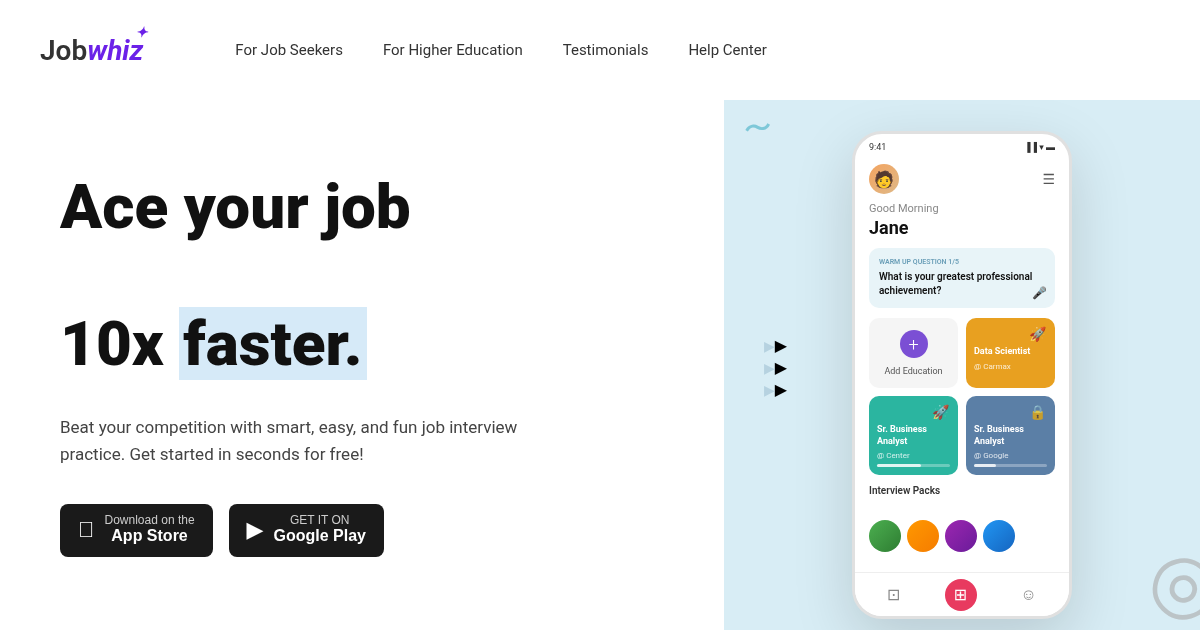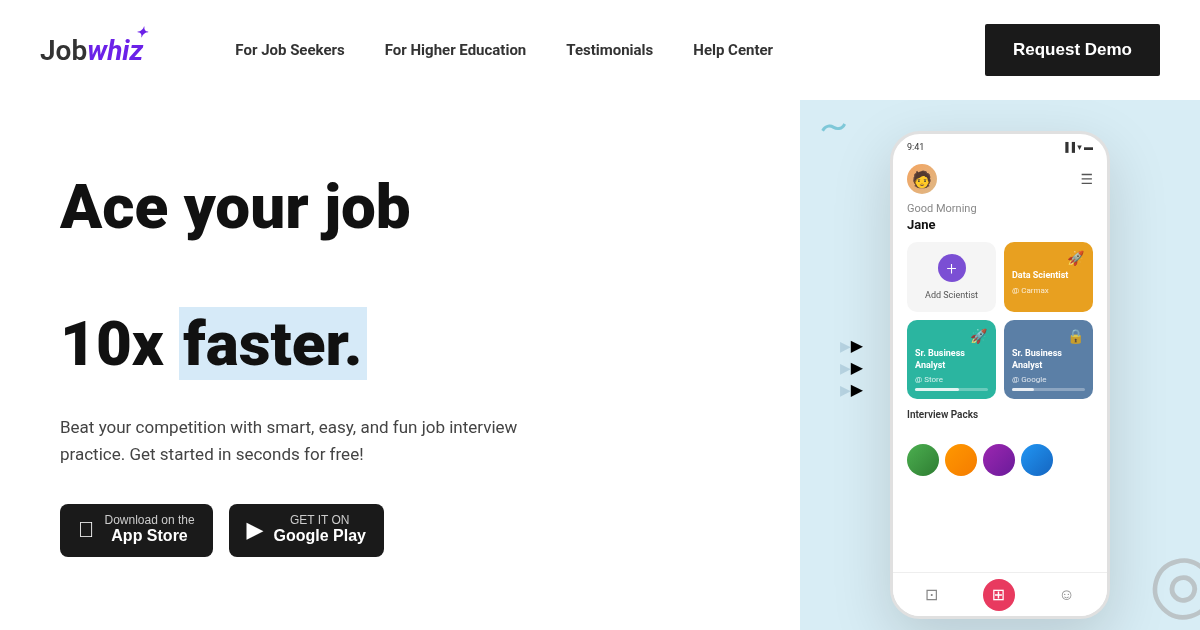--- a/index.html
+++ b/index.html
@@ -46,21 +46,20 @@
       top: -10px;
       right: -4px;
       color: #6b21e8;
       font-size: 14px;
     }
     nav {
       display: flex;
       align-items: center;
       gap: 40px;
       flex: 1;
-      font-weight: bold;
     }
     .nav-item {
       font-size: 15px;
       color: #333;
       text-decoration: none;
       cursor: pointer;
       white-space: nowrap;
     }
     .request-demo-btn {
       background: #1a1a1a;
@@ -76,21 +75,21 @@
 
     
     .main {
       display: flex;
       flex: 1;
       overflow: hidden;
     }
 
     
     .left-section {
-      width: 800px;
+      width: 724px;
       padding: 40px 40px 40px 60px;
       display: flex;
       flex-direction: column;
       justify-content: center;
       background: #fff;
     }
     .hero-title {
       font-size: 62px;
       font-weight: 900;
       line-height: 1.1;
@@ -230,21 +229,21 @@
     .hamburger-icon {
       font-size: 14px;
       color: #555;
     }
     .greeting-text {
       font-size: 11px;
       color: #888;
       margin-bottom: 2px;
     }
     .greeting-name {
-      font-size: 13px;
+      font-size: 18px;
       font-weight: 700;
       color: #111;
       margin-bottom: 10px;
     }
 
     
     .question-card {
       background: #e8f4f8;
       border-radius: 10px;
       padding: 10px;
@@ -419,21 +418,20 @@
       <span>whiz</span>
       <span class="logo-star">✦</span>
     </span>
   </div>
   <nav>
     <a class="nav-item">For Job Seekers</a>
     <a class="nav-item">For Higher Education</a>
     <a class="nav-item">Testimonials</a>
     <a class="nav-item">Help Center</a>
   </nav>
-  <button class="request-demo-btn">Request Demo</button>
 </div>
 
 <div class="main">
 
   <div class="left-section">
     <h1 class="hero-title">
       <span>Ace your job</span><br>
       <br>
       <span>10x </span><span class="hero-highlight">faster.</span>
     </h1>
@@ -476,38 +474,43 @@
         <div class="phone-content">
 
           <div class="phone-header-row">
             <div class="avatar-circle">🧑</div>
             <span class="hamburger-icon">☰</span>
           </div>
 
           <div class="greeting-text">Good Morning</div>
           <div class="greeting-name">Jane</div>
 
+          <div class="question-card">
+            <div class="question-label">WARM UP QUESTION 1/5</div>
+            <div class="question-text">What is your greatest professional achievement?</div>
+            <div class="mic-icon">🎤</div>
+          </div>
 
           <div class="interview-grid">
 
             <div class="interview-card card-add">
               <div class="add-circle">+</div>
-              <div class="add-label">Add Scientist</div>
+              <div class="add-label">Add Education</div>
             </div>
 
             <div class="interview-card card-data-scientist">
               <span class="card-icon-top">🚀</span>
               <div class="card-title">Data Scientist</div>
               <div class="card-company">@ Carmax</div>
             </div>
 
             <div class="interview-card card-sr-business">
               <span class="card-icon-top">🚀</span>
               <div class="card-title">Sr. Business Analyst</div>
-              <div class="card-company">@ Store</div>
+              <div class="card-company">@ Center</div>
               <div class="card-progress">
                 <div class="card-progress-fill" style="width: 60%;"></div>
               </div>
             </div>
 
             <div class="interview-card card-sr-business-2">
               <span class="card-icon-top">🔒</span>
               <div class="card-title">Sr. Business Analyst</div>
               <div class="card-company">@ Google</div>
               <div class="card-progress">

